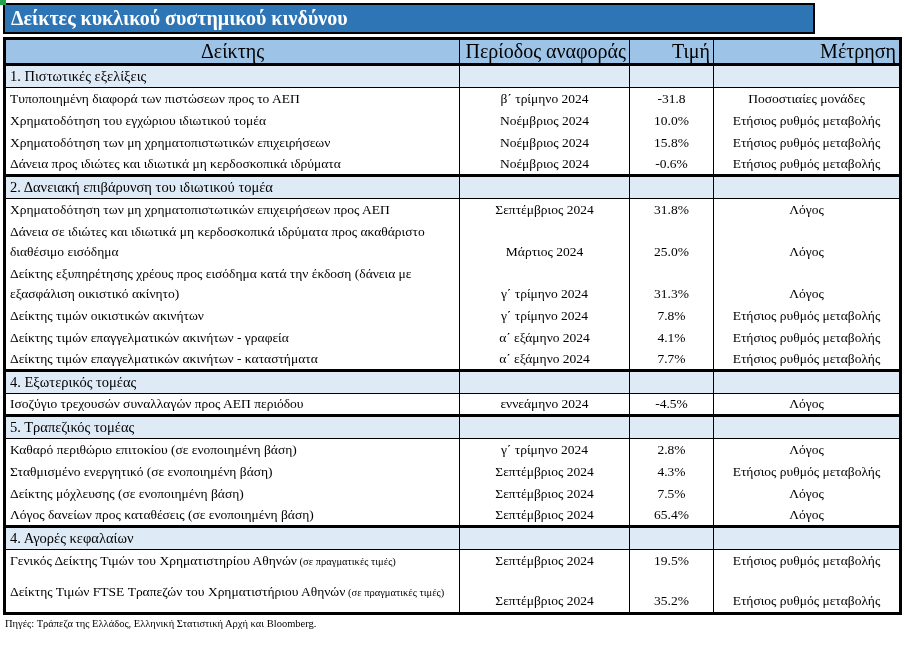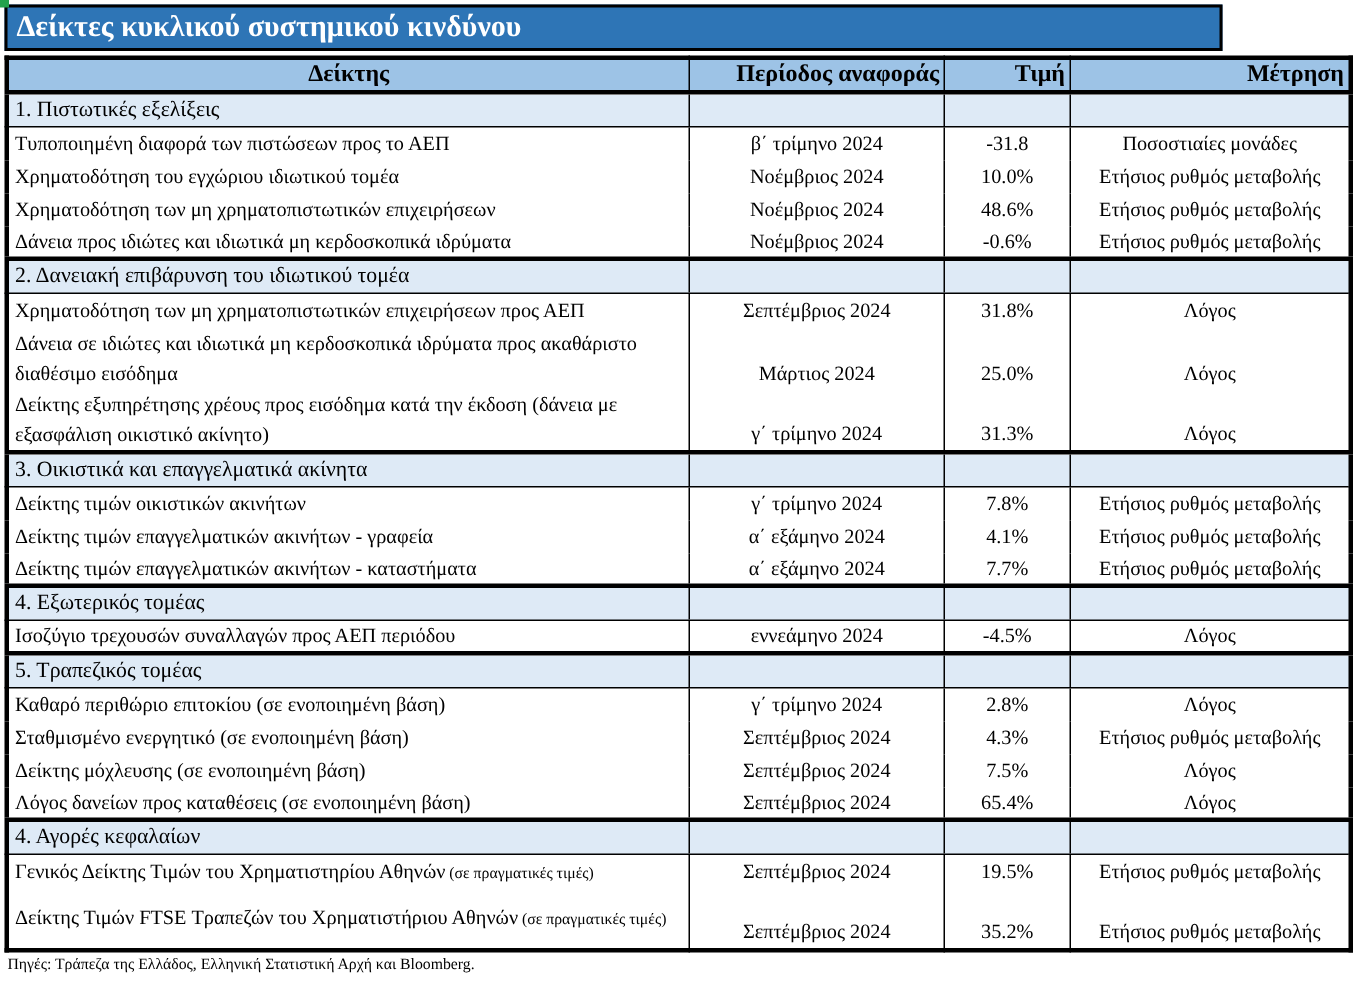--- a/index.html
+++ b/index.html
@@ -36,21 +36,21 @@
     border-collapse:collapse;
     border:3px solid var(--c-border);
     font-size:13.5px;
   }
   table.risk-table th, table.risk-table td{
     padding:0 3px;overflow:hidden;
   }
   thead tr{height:23px;}
   thead th{
     background:var(--c-header);
-    font-size:16px;font-weight:bold;text-align:center;
+    font-size:20px;font-weight:normal;text-align:center;
     border-bottom:2px solid var(--c-border);
     border-top:2px solid var(--c-border);
   }
   thead th + th{border-left:1.5px solid var(--c-border);text-align:right;}
   tbody td + td{border-left:1px solid var(--c-border);}
   tr.sec{height:21px;}
   tr.sec td{
     background:var(--c-section);
     border-top:3px solid var(--c-border);
     border-bottom:1.5px solid var(--c-border);
@@ -109,21 +109,21 @@
         </tr>
         <tr class="row">
           <td class="ind">Χρηματοδότηση του εγχώριου ιδιωτικού τομέα</td>
           <td>Νοέμβριος 2024</td>
           <td>10.0%</td>
           <td>Ετήσιος ρυθμός μεταβολής</td>
         </tr>
         <tr class="row">
           <td class="ind">Χρηματοδότηση των μη χρηματοπιστωτικών επιχειρήσεων</td>
           <td>Νοέμβριος 2024</td>
-          <td>48.6%</td>
+          <td>15.8%</td>
           <td>Ετήσιος ρυθμός μεταβολής</td>
         </tr>
         <tr class="row">
           <td class="ind">Δάνεια προς ιδιώτες και ιδιωτικά μη κερδοσκοπικά ιδρύματα</td>
           <td>Νοέμβριος 2024</td>
           <td>-0.6%</td>
           <td>Ετήσιος ρυθμός μεταβολής</td>
         </tr>
         <tr class="sec">
           <td class="ind">2. Δανειακή επιβάρυνση του ιδιωτικού τομέα</td>
@@ -142,26 +142,20 @@
           <td>Μάρτιος 2024</td>
           <td>25.0%</td>
           <td>Λόγος</td>
         </tr>
         <tr class="row tall">
           <td class="ind">Δείκτης εξυπηρέτησης χρέους προς εισόδημα κατά την έκδοση (δάνεια με εξασφάλιση οικιστικό ακίνητο)</td>
           <td>γ΄ τρίμηνο 2024</td>
           <td>31.3%</td>
           <td>Λόγος</td>
         </tr>
-        <tr class="sec">
-          <td class="ind">3. Οικιστικά και επαγγελματικά ακίνητα</td>
-          <td></td>
-          <td></td>
-          <td></td>
-        </tr>
         <tr class="row">
           <td class="ind">Δείκτης τιμών οικιστικών ακινήτων</td>
           <td>γ΄ τρίμηνο 2024</td>
           <td>7.8%</td>
           <td>Ετήσιος ρυθμός μεταβολής</td>
         </tr>
         <tr class="row">
           <td class="ind">Δείκτης τιμών επαγγελματικών ακινήτων - γραφεία</td>
           <td>α΄ εξάμηνο 2024</td>
           <td>4.1%</td>

